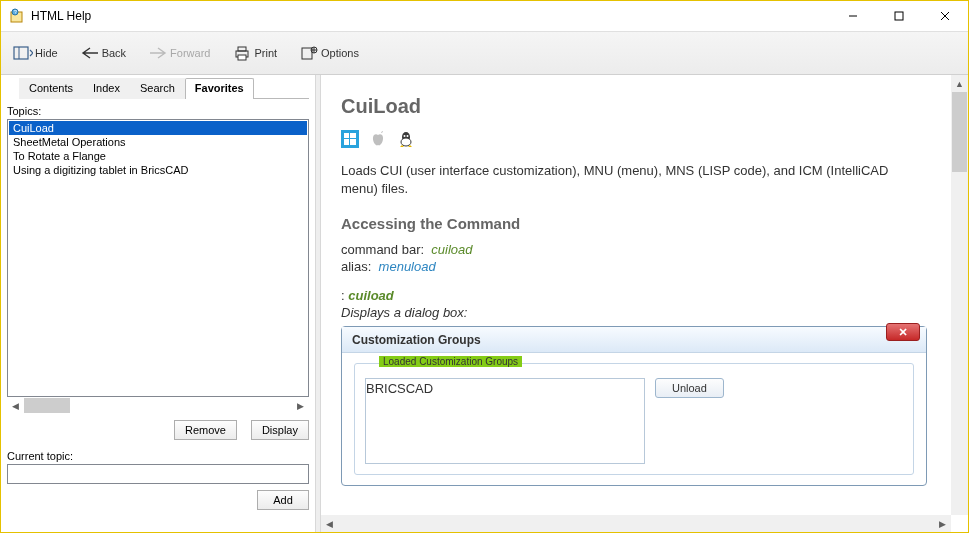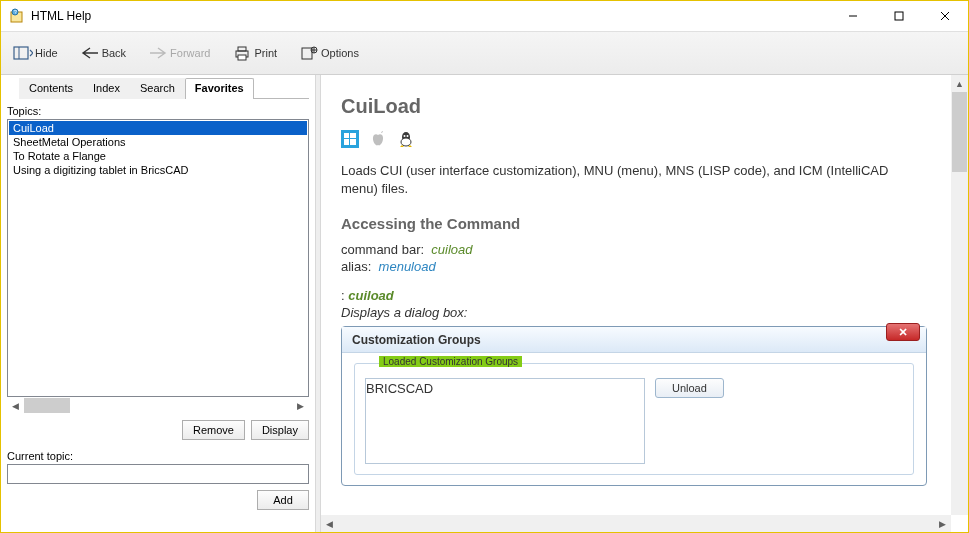--- a/index.html
+++ b/index.html
@@ -19,21 +19,21 @@
 .left { width: 314px; display: flex; flex-direction: column; padding: 0 6px 6px 6px; }
 .tabs { display: flex; height: 22px; border-bottom: 1px solid #b9b9b9; margin-top: 2px; margin-left: 12px; }
 .tab { padding: 3px 9px 2px; font-size: 11px; border: 1px solid transparent; border-bottom: none; position: relative; top: 1px; background: #f0f0f0; }
 .tab.active { background: #fff; border-color: #b9b9b9; border-radius: 2px 2px 0 0; font-weight: bold; }
 .topics-label { font-size: 11px; margin-top: 6px; }
 .topics-list { border: 1px solid #828790; height: 278px; margin-top: 2px; padding: 1px; overflow: auto; background: #fff; }
 .topics-list .item { font-size: 11px; padding: 1px 4px; white-space: nowrap; cursor: default; }
 .topics-list .item.sel { background: #0a61c9; color: #fff; }
 .hscroll { display: flex; align-items: center; height: 17px; }
 .hscroll .thumb { width: 46px; height: 15px; background: #cdcdcd; border-radius: 0; }
-.row-right { display: flex; justify-content: flex-end; gap: 6px; margin-top: 6px; }
+.row-right { display: flex; justify-content: flex-end; gap: 14px; margin-top: 6px; }
 .btn { border: 1px solid #adadad; background: linear-gradient(#fdfdfd,#ececec); padding: 3px 10px; font-size: 11px; min-width: 52px; text-align: center; }
 .current-label { font-size: 11px; margin-top: 10px; }
 .current-input { border: 1px solid #828790; height: 20px; width: 100%; margin-top: 2px; background: #fff; }
 .splitter { width: 6px; background: #eee; border-left: 1px solid #d8d8d8; border-right: 1px solid #d8d8d8; cursor: col-resize; }
 .right { flex: 1; position: relative; overflow: hidden; }
 .content { position: absolute; inset: 0 17px 17px 0; overflow: hidden; padding: 20px 24px 0 20px; color: #333; }
 .vscroll { position: absolute; right: 0; top: 0; bottom: 17px; width: 17px; background: #f0f0f0; }
 .vscroll .arrow { width: 17px; height: 17px; display: flex; align-items: center; justify-content: center; color: #606060; font-size: 9px; }
 .vscroll .thumb { width: 15px; margin: 0 1px; height: 80px; background: #cdcdcd; }
 .hscrollb { position: absolute; left: 0; right: 17px; bottom: 0; height: 17px; background: #f0f0f0; display: flex; align-items: center; }

